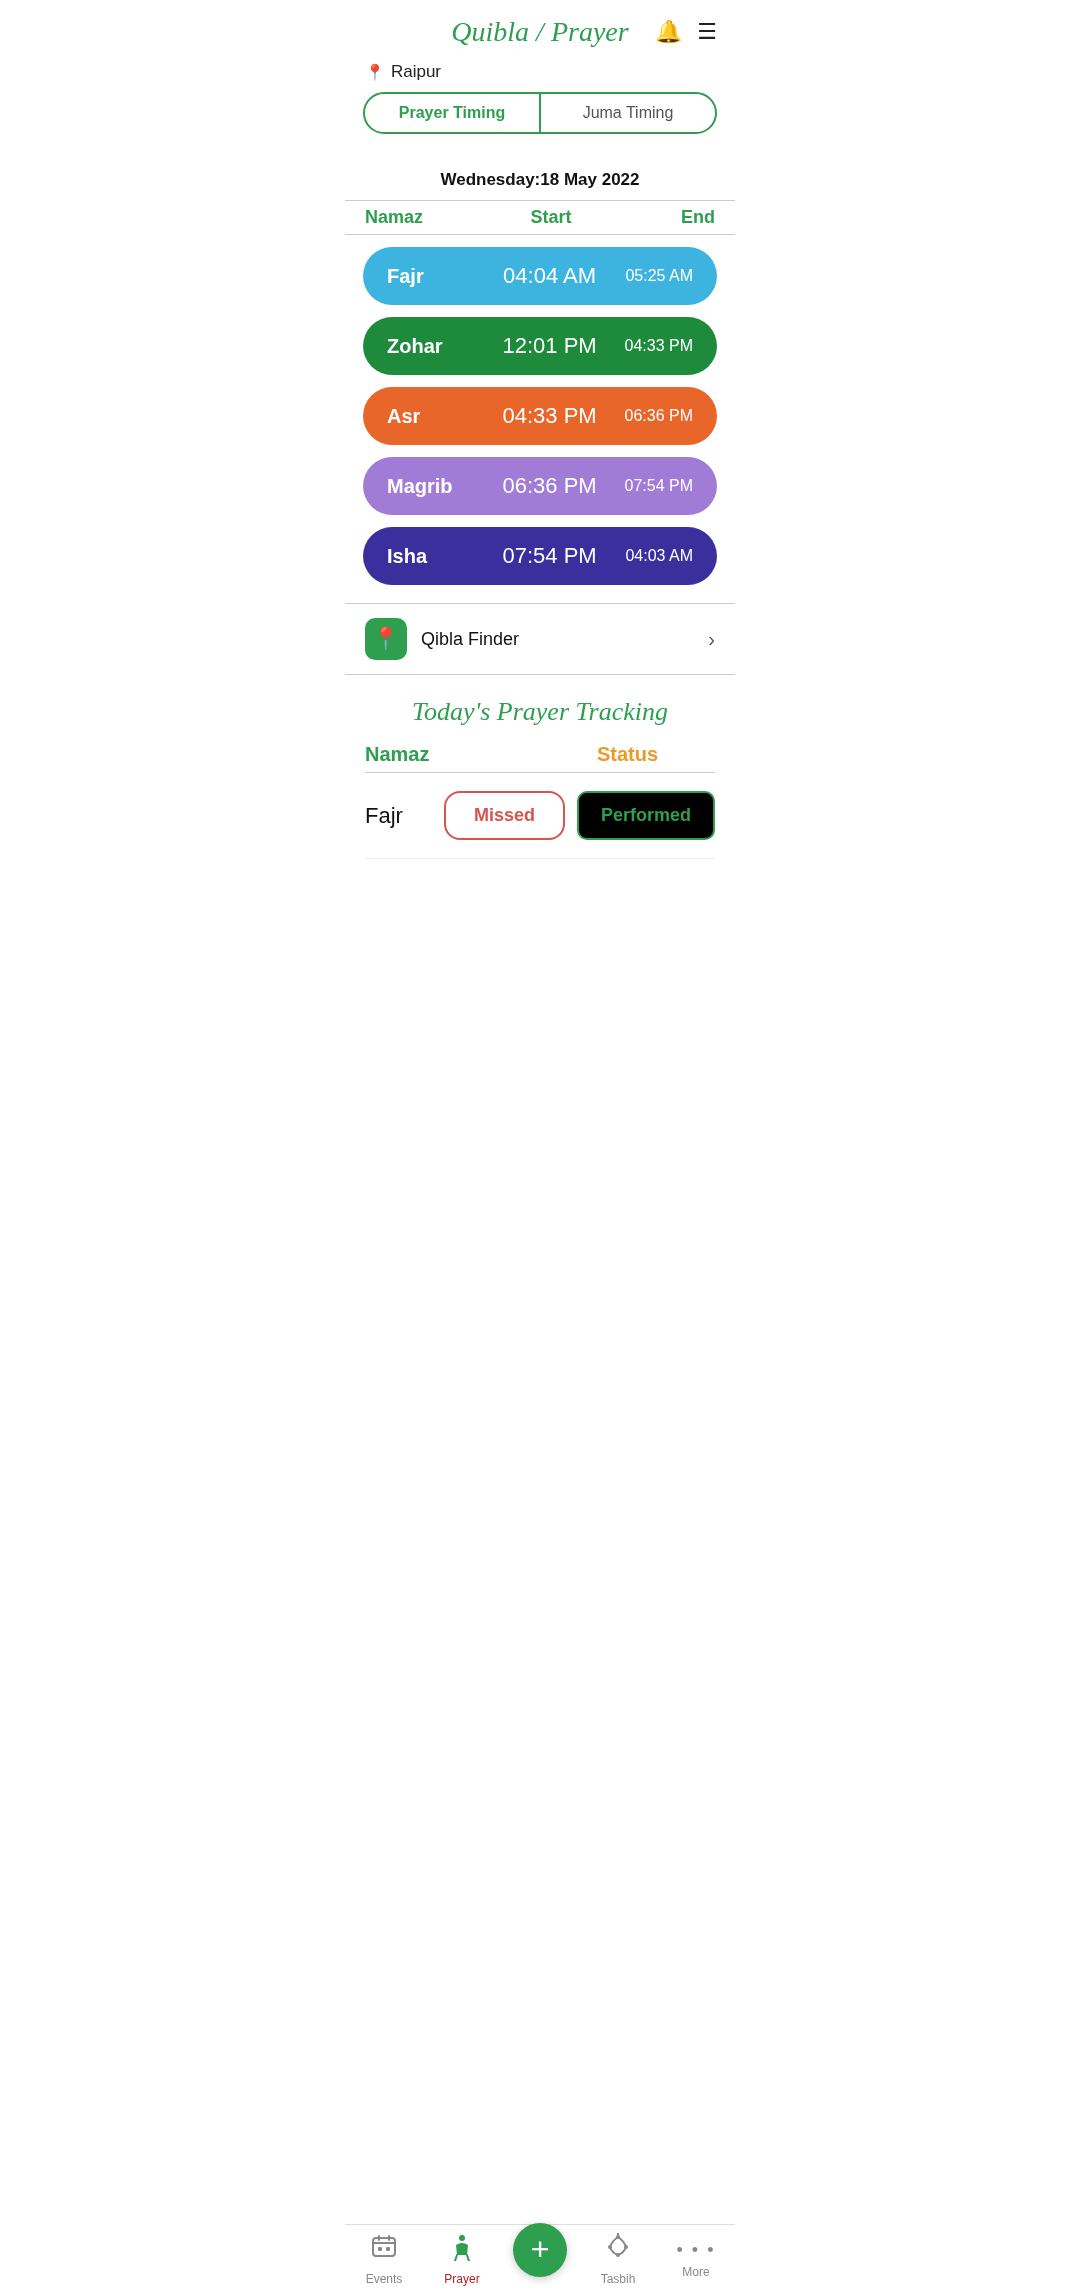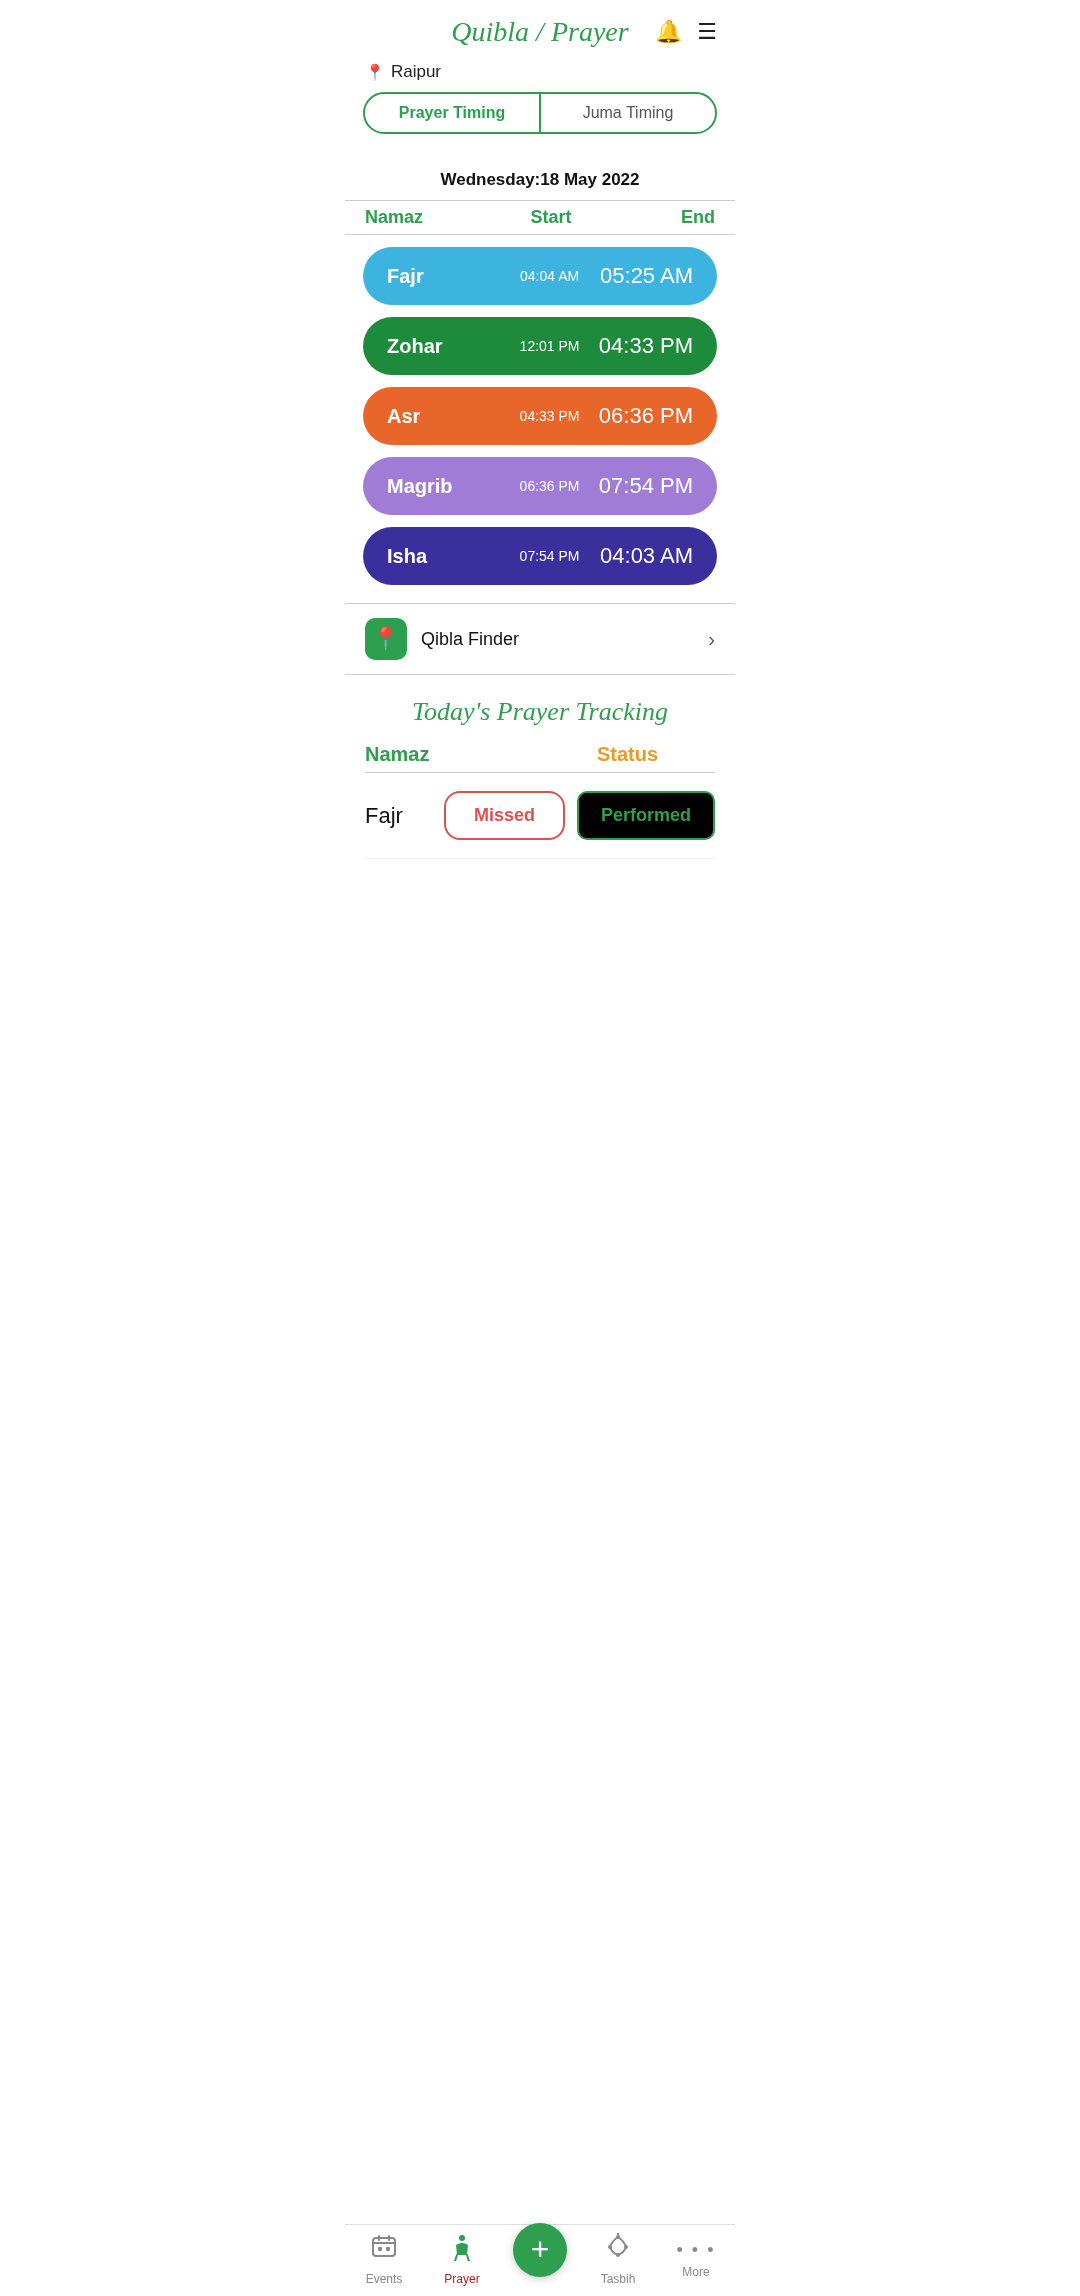--- a/index.html
+++ b/index.html
@@ -147,26 +147,26 @@
     .prayer-row.magrib { background: #a07cd6; }
     .prayer-row.isha { background: #3b2f9e; }
 
     .prayer-name {
       flex: 1.2;
       font-size: 20px;
       font-weight: 600;
     }
     .prayer-start {
       flex: 1;
-      font-size: 14px;
+      font-size: 22px;
       text-align: center;
     }
     .prayer-end {
       flex: 1;
-      font-size: 22px;
+      font-size: 16px;
       text-align: right;
     }
 
     
     .qibla-finder {
       display: flex;
       align-items: center;
       padding: 14px 20px;
       border-top: 1px solid #ccc;
       border-bottom: 1px solid #ccc;

